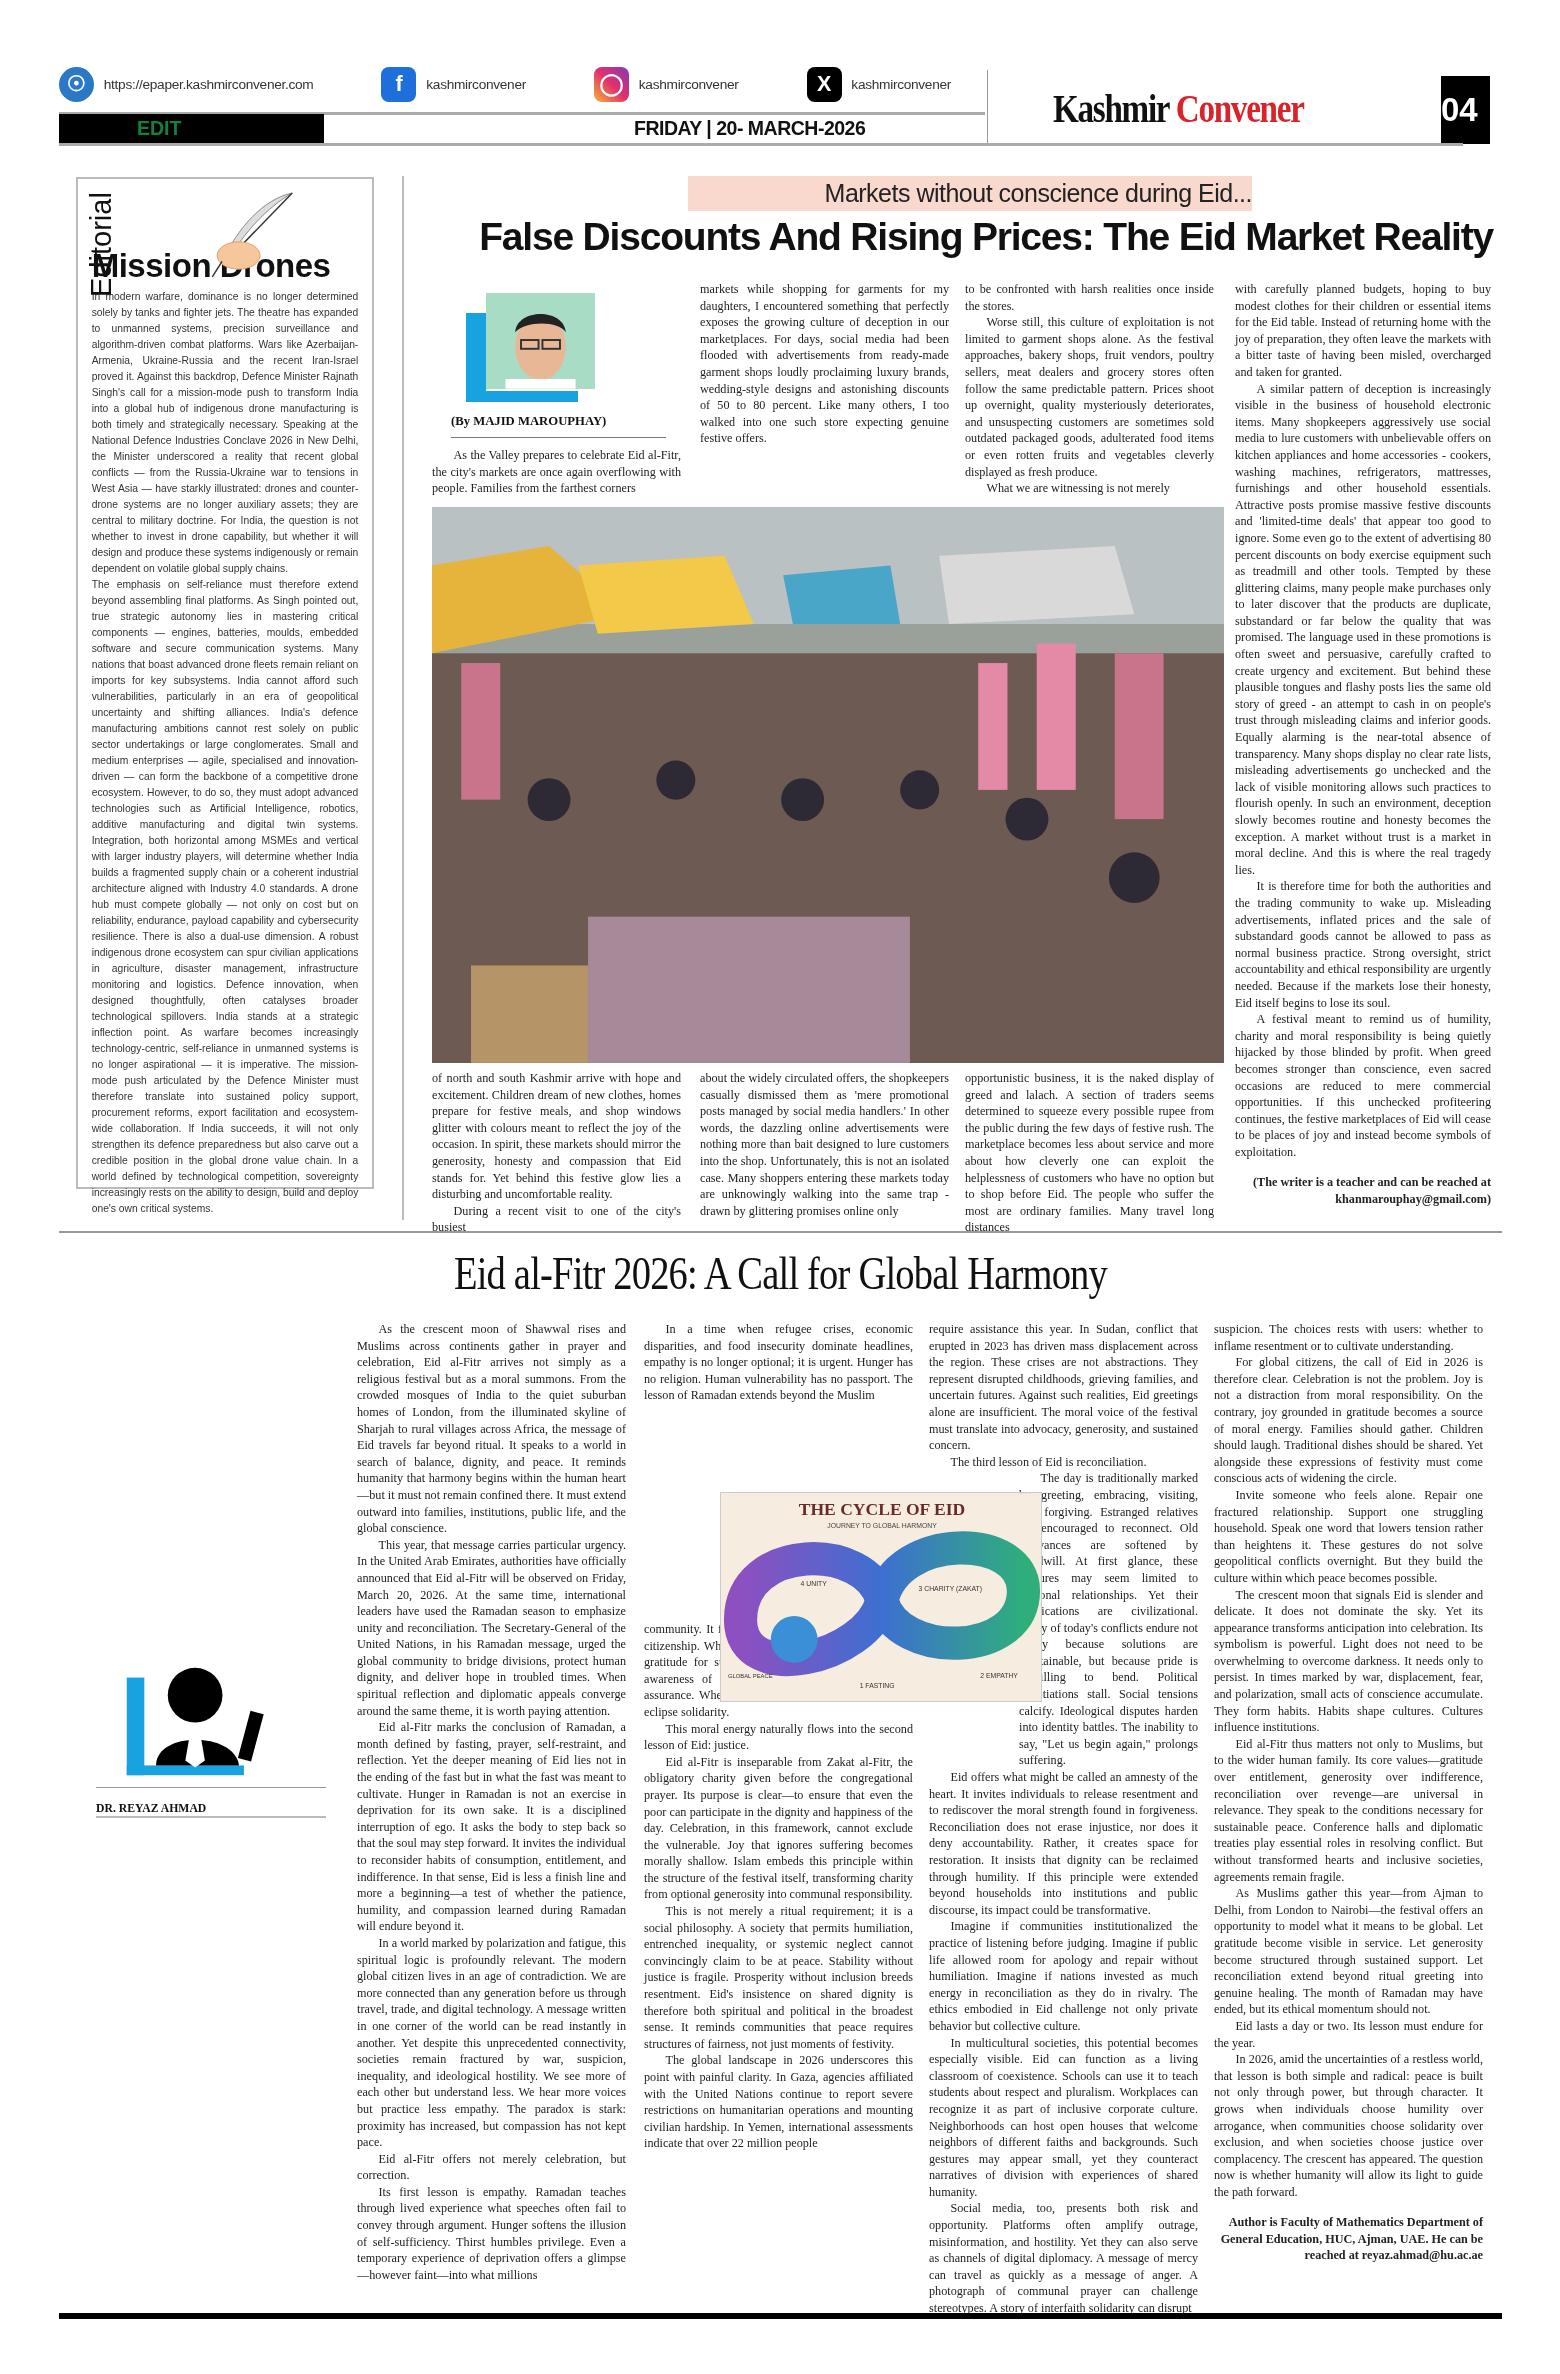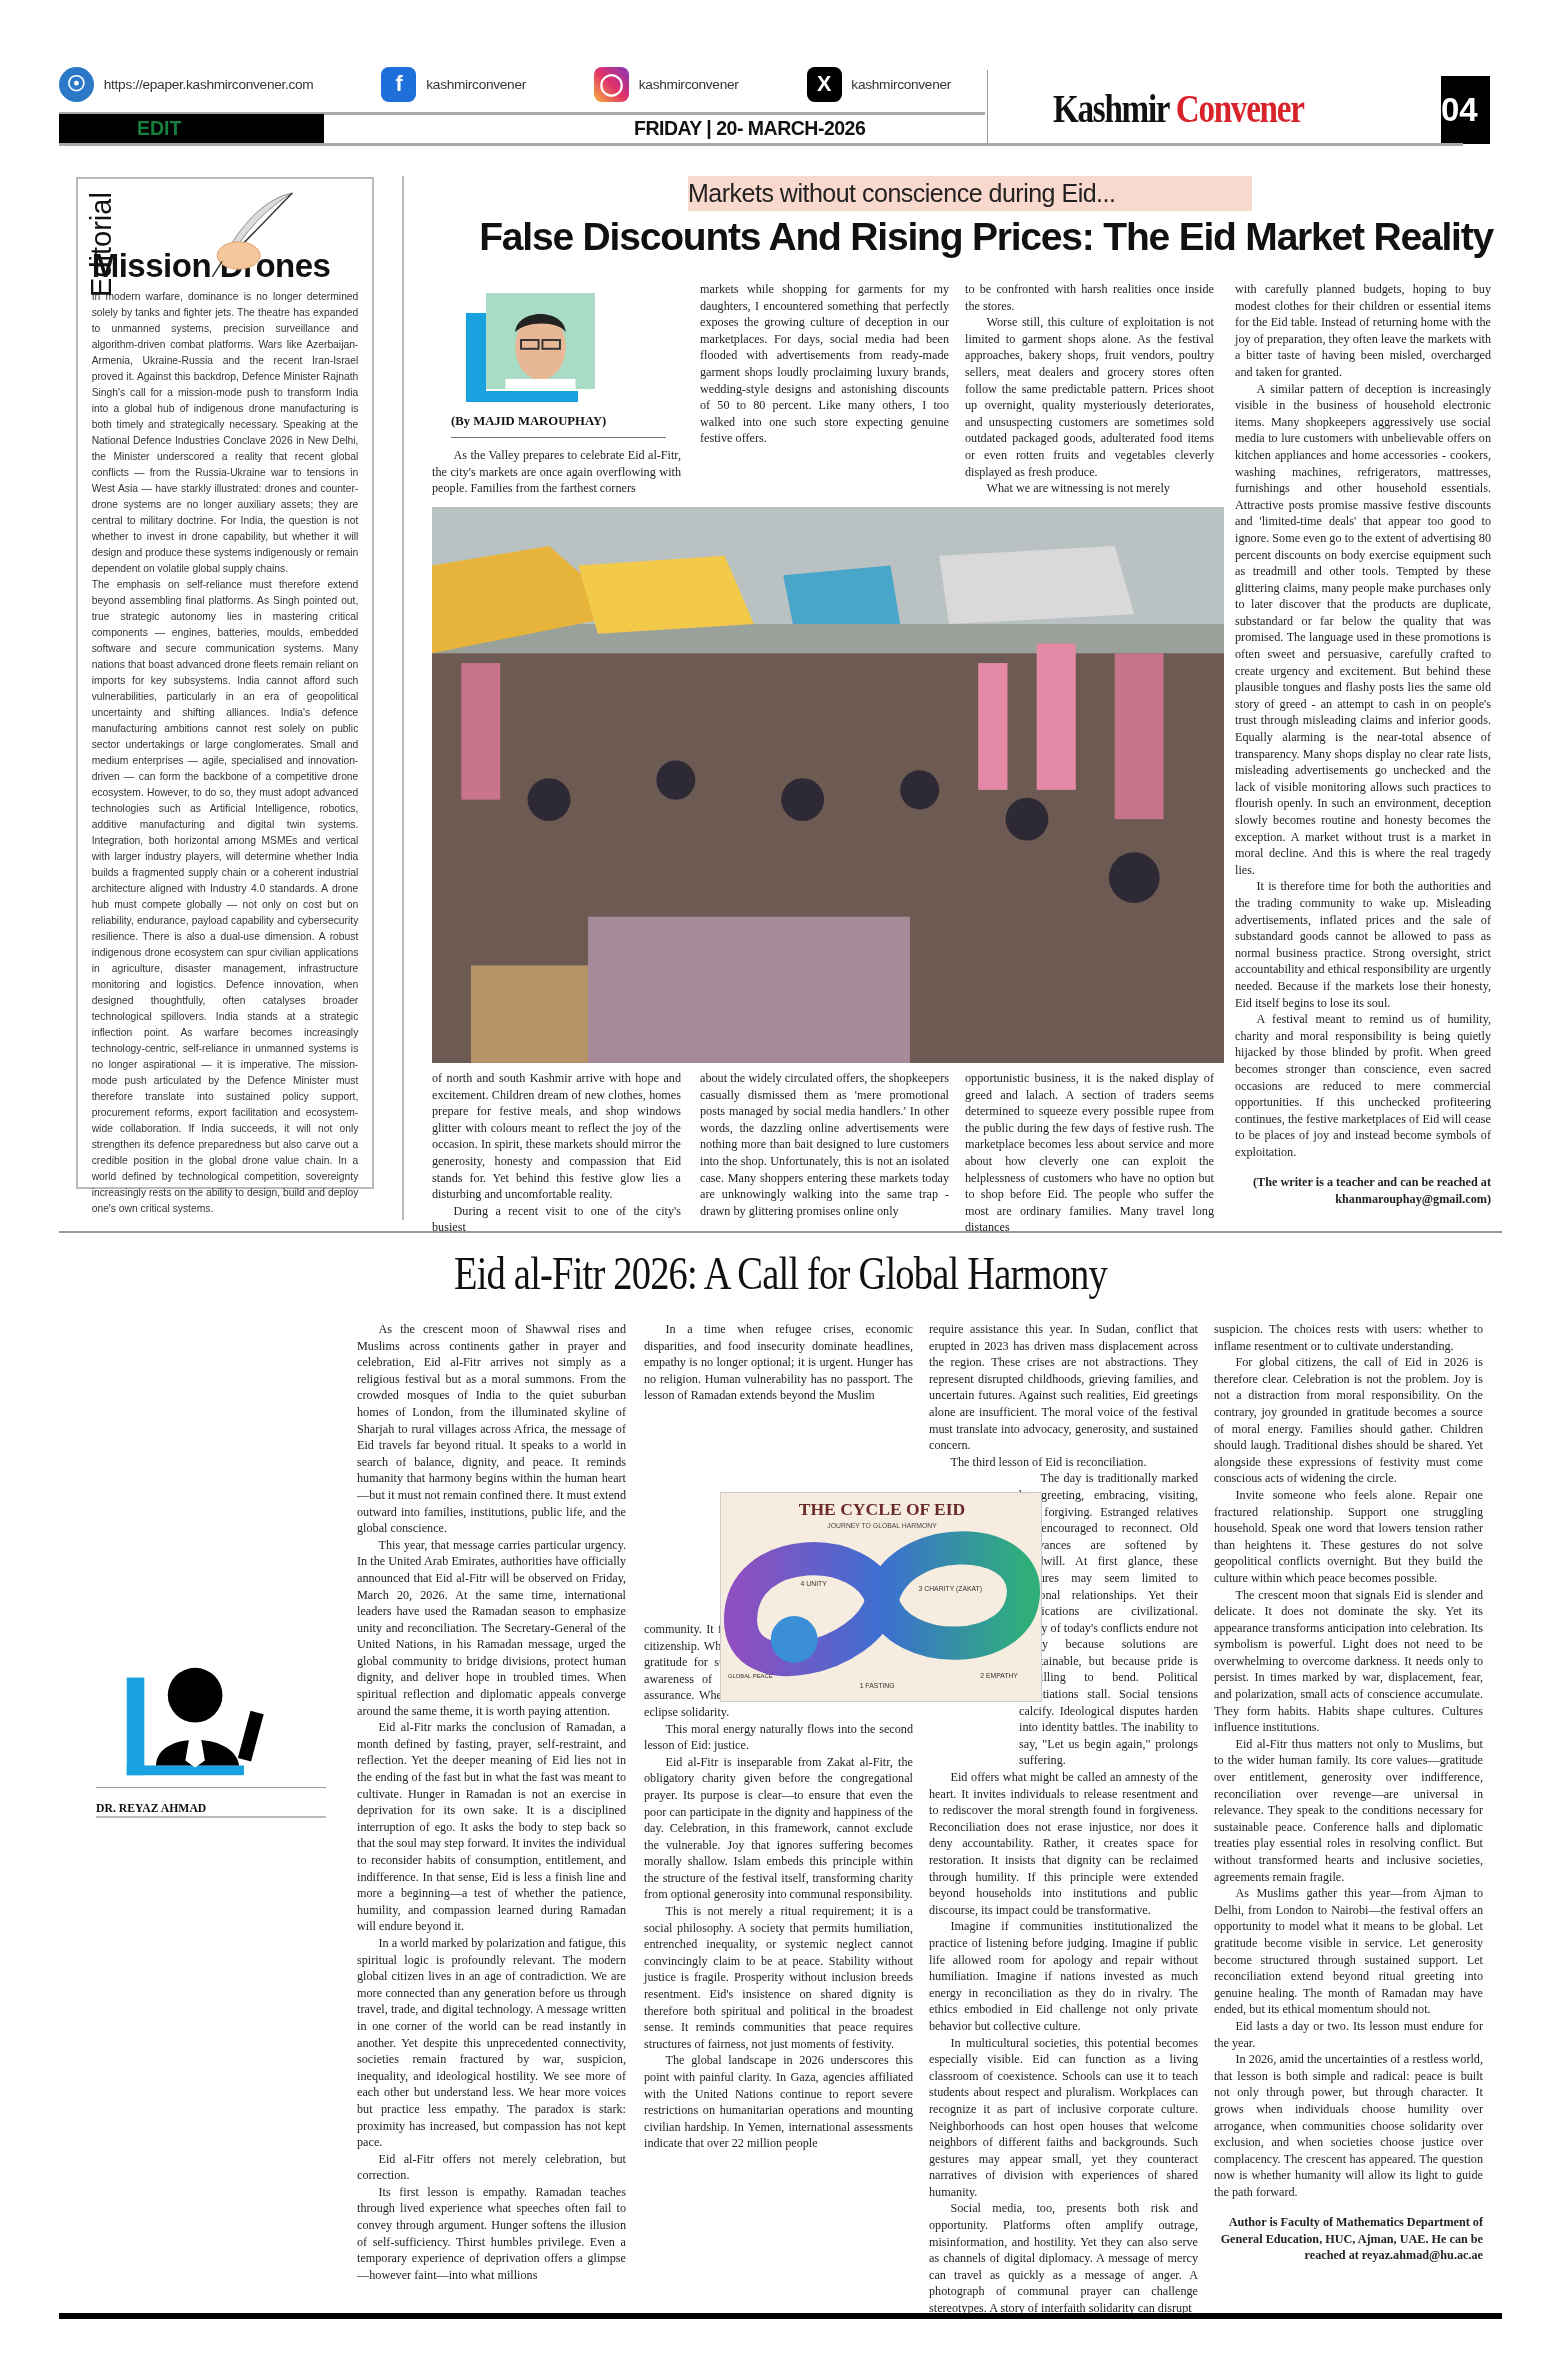--- a/index.html
+++ b/index.html
@@ -23,21 +23,21 @@
 
   .edbox{position:absolute;left:76px;top:177px;width:298px;height:1012px;border:2px solid #bbb;padding:7.8px 13.7px}
   .edlabel{position:absolute;left:5.9px;top:9.8px;width:29px;height:102px}
   .edlabel span{position:absolute;left:-35px;top:39px;transform:rotate(-90deg);font:29px "Liberation Sans",sans-serif;white-space:nowrap}
   .quill{position:absolute;left:107px;top:9.8px;width:117px;height:93px}
   .edtitle{margin-top:60px;font:bold 33px "Liberation Sans",sans-serif;text-align:left;letter-spacing:-0.5px}
   .edtext{font:10.3px/16px "Liberation Sans",sans-serif;text-align:justify;color:#333;margin-top:3.9px}
   .edtext p{margin:0}
 
   .vline1{position:absolute;left:402px;top:176px;width:2px;height:1044px;background:#bbb}
-  .kicker{position:absolute;left:688px;top:176px;width:564px;height:35px;background:#f9d9cd;text-align:left;font:25px "Liberation Sans",sans-serif;letter-spacing:-0.5px;line-height:35px;color:#222}
+  .kicker{position:absolute;left:688px;top:176px;width:564px;height:35px;background:#f9d9cd;text-align:right;font:25px "Liberation Sans",sans-serif;letter-spacing:-0.5px;line-height:35px;color:#222}
   .hl1{position:absolute;left:410px;top:215px;width:1083px;text-align:right;font:bold 39px "Liberation Sans",sans-serif;letter-spacing:-1.2px}
 
   .author1{position:absolute;left:466px;top:293px;width:125px;height:108px}
   .author1 .bar1{position:absolute;left:0;top:19.5px;width:19.5px;height:89px;background:#18a3e0}
   .author1 .bar2{position:absolute;left:0;top:98px;width:112px;height:10.7px;background:#18a3e0}
   .author1 .photo{position:absolute;left:19.5px;top:0;width:109px;height:96px;background:#a9dcc4;overflow:hidden}
   .byline1{position:absolute;left:451px;top:414px;font:bold 12.7px "Liberation Serif",serif}
   .byrule{position:absolute;left:451px;top:437px;width:215px;height:1px;background:#777}
 
   .col{position:absolute;font:12.2px/16.6px "Liberation Serif",serif;text-align:justify;color:#222}

